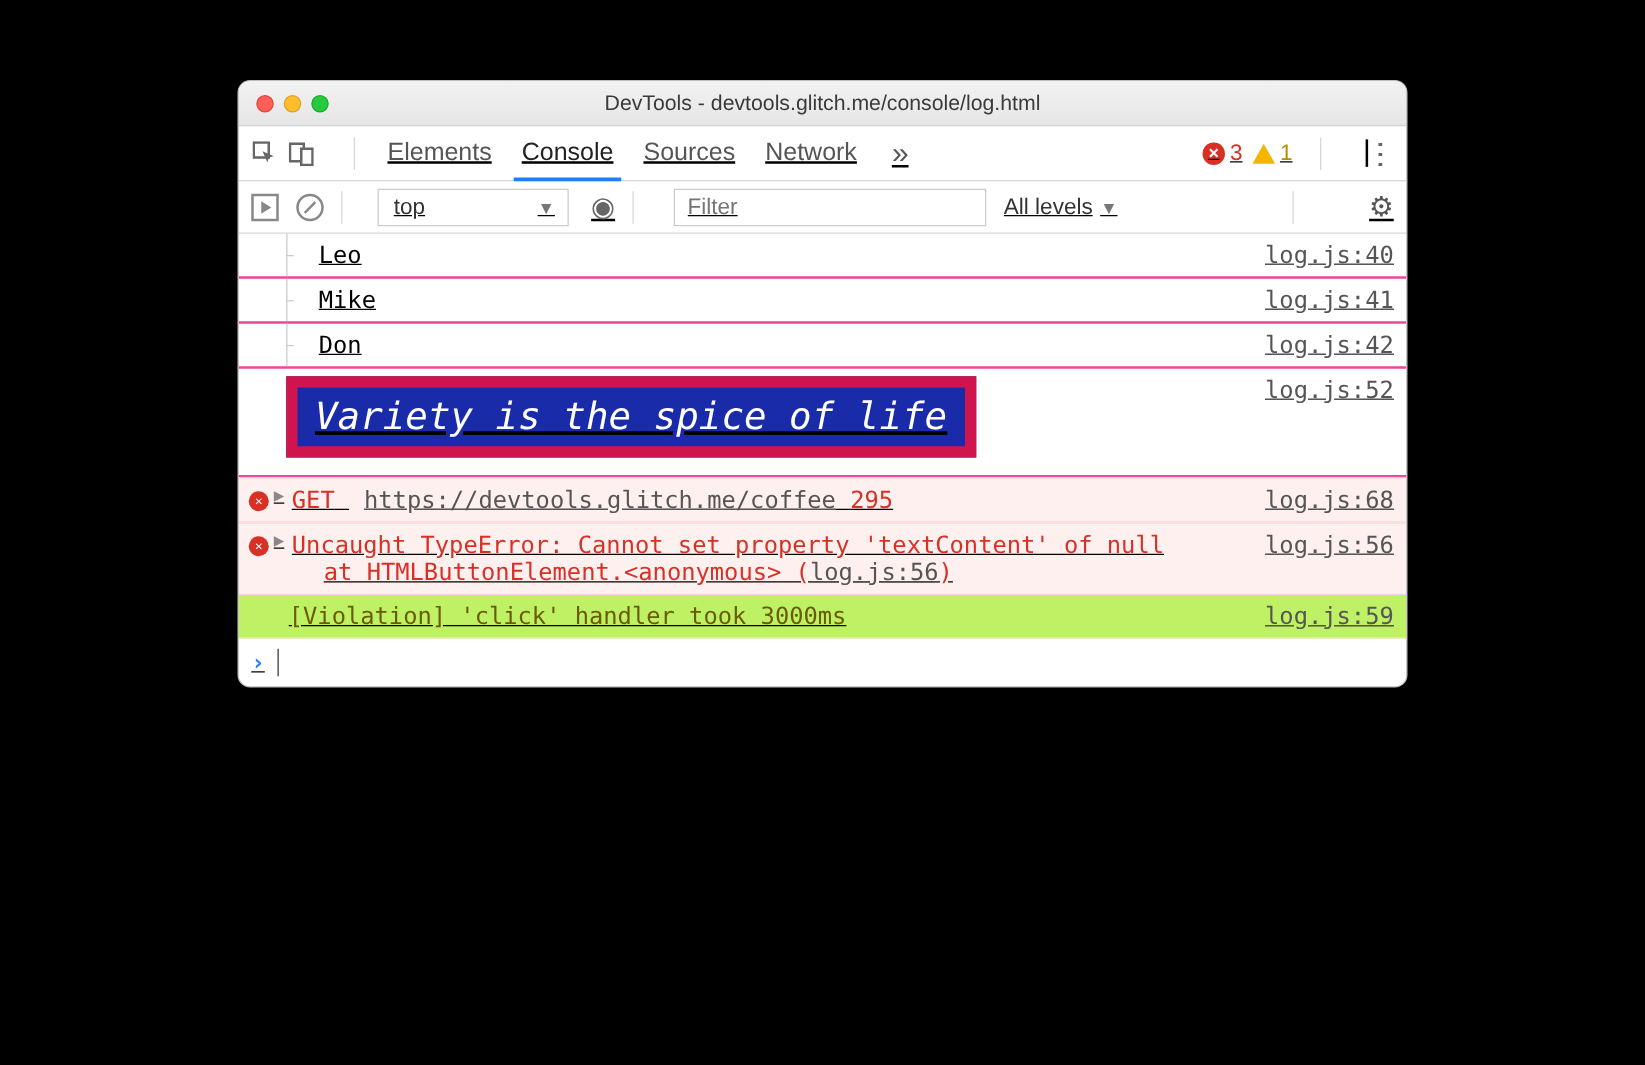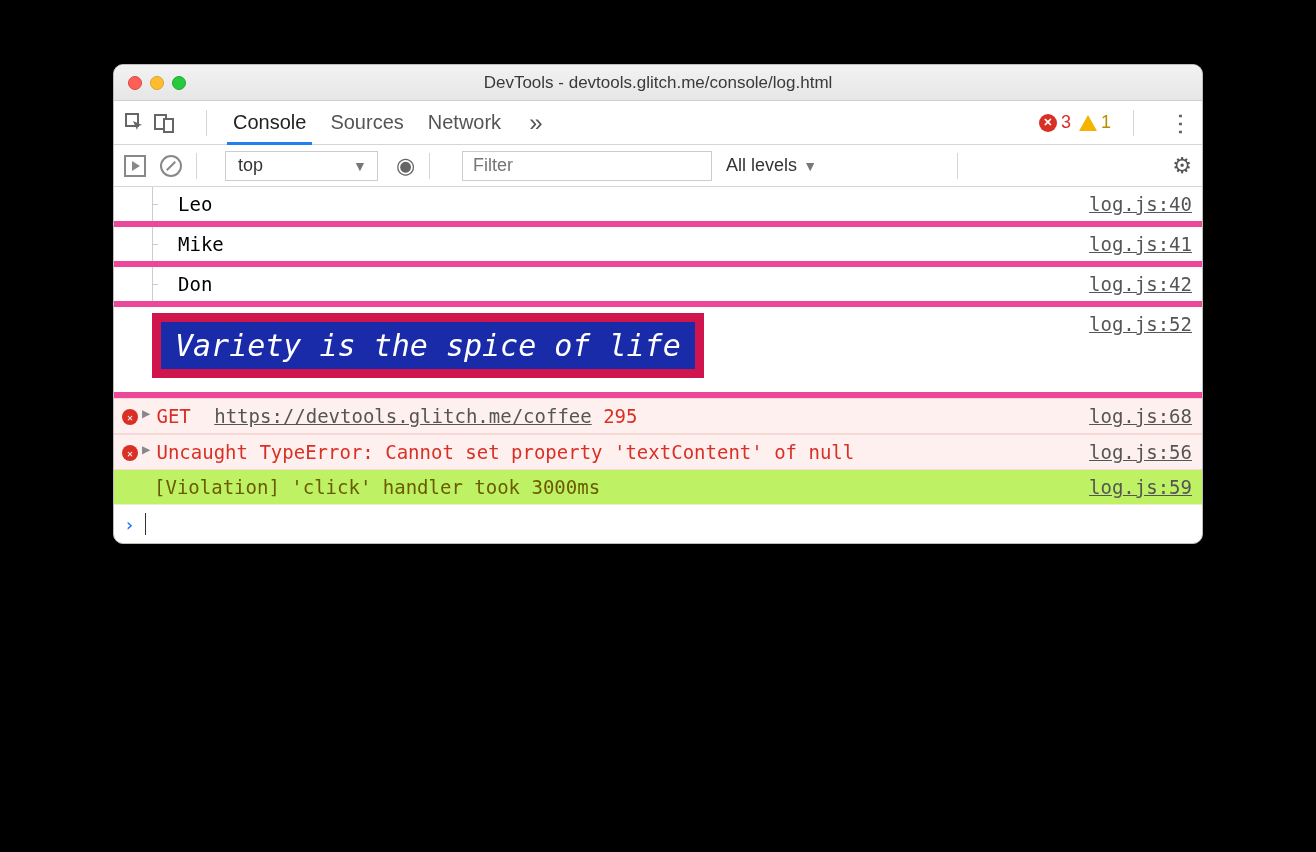--- a/index.html
+++ b/index.html
@@ -6,27 +6,28 @@
 body {
   background: #000;
   font-family: -apple-system, BlinkMacSystemFont, "Segoe UI", Helvetica, Arial, sans-serif;
   width: 1316px;
   height: 852px;
   display: flex;
   align-items: flex-start;
   justify-content: center;
 }
 .window {
-  width: 1090px;
+  width: 936px;
   margin-top: 64px;
   background: #fff;
   border-radius: 10px;
   box-shadow: 0 20px 60px rgba(0,0,0,0.5);
   overflow: hidden;
   border: 1px solid #bdbdbd;
+  text-decoration: underline;
 }
 .titlebar {
   height: 36px;
   background: linear-gradient(#f2f2f2, #e6e6e6);
   border-bottom: 1px solid #d0d0d0;
   display: flex;
   align-items: center;
   padding: 0 14px;
   position: relative;
 }
@@ -93,21 +94,21 @@
 }
 .levels { margin-left:14px; color:#333; display:flex; align-items:center; gap:6px; }
 .levels .arr { font-size:14px; color:#777; }
 .gear { margin-left:auto; font-size:22px; color:#555; }
 .console-body {
   font-family: Menlo, Consolas, monospace;
   font-size: 19px;
 }
 .row {
   display:flex; align-items:flex-start; padding:6px 10px 6px 28px; position:relative;
-  border-bottom: 6px solid #ec4899;
+  border-bottom: 2px solid #ec4899;
 }
 .row .src { margin-left:auto; color:#555; text-decoration:underline; white-space:nowrap; }
 .group-row { padding-left: 64px; }
 .tree-line { position:absolute; left:38px; top:0; bottom:0; width:1px; background:#ccc; }
 .tree-line::after { content:""; position:absolute; left:0; top:50%; width:6px; height:1px; background:#ccc; }
 .styled-row { padding-bottom:14px;gap:34px; }
 .styled-msg {
   background:#1a2baa; color:#fff; border:9px solid #d0154e;
   font-size:30px; font-style:italic; padding:6px 14px;
   font-family: Menlo, Consolas, monospace;
@@ -148,20 +149,21 @@
           <path d="M8 8 L17 12 L13 13 L12 17 Z" fill="#666"></path>
         </svg>
     </div>
     <div class="dock">
       <svg width="20" height="20" viewBox="0 0 20 20">
           <rect x="1" y="2" width="11" height="14" fill="none" stroke="#666" stroke-width="2"></rect>
           <rect x="10" y="6" width="9" height="13" fill="#fff" stroke="#666" stroke-width="2"></rect>
         </svg>
     </div>
     <div class="sep"></div>
+    <div class="tab">Elements</div>
     <div class="tab active">Console</div>
     <div class="tab">Sources</div>
     <div class="tab">Network</div>
     <div class="more-tabs">»</div>
     <div class="counts">
       <div class="err-badge">
         <div class="err-circle"></div>
         <span>3</span>
       </div>
       <div class="warn-badge">
@@ -228,20 +230,23 @@
       <span class="src">log.js:68</span>
     </div>
 
     <div class="row error-row" style="display:block; padding-left:28px;">
       <div class="icon"></div>
       <div style="display:flex;">
         <span class="disclose">▶</span>
         <span style="flex:1;">Uncaught TypeError: Cannot set property 'textContent' of null</span>
         <span class="src">log.js:56</span>
       </div>
+      <span class="stack-line">
+        <span>at HTMLButtonElement.&lt;anonymous&gt; (</span><span class="src-inline">log.js:56</span><span>)</span>
+      </span>
     </div>
 
     <div class="row violation-row">
       <span style="padding-left:12px;">[Violation] 'click' handler took 3000ms</span>
       <span class="src">log.js:59</span>
     </div>
 
     <div class="prompt-row">
       <span class="chevron">›</span>
       <div class="cursor"></div>

